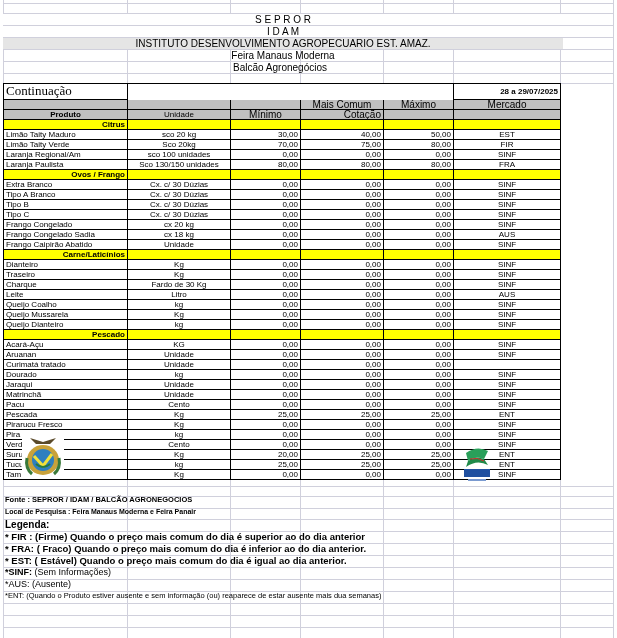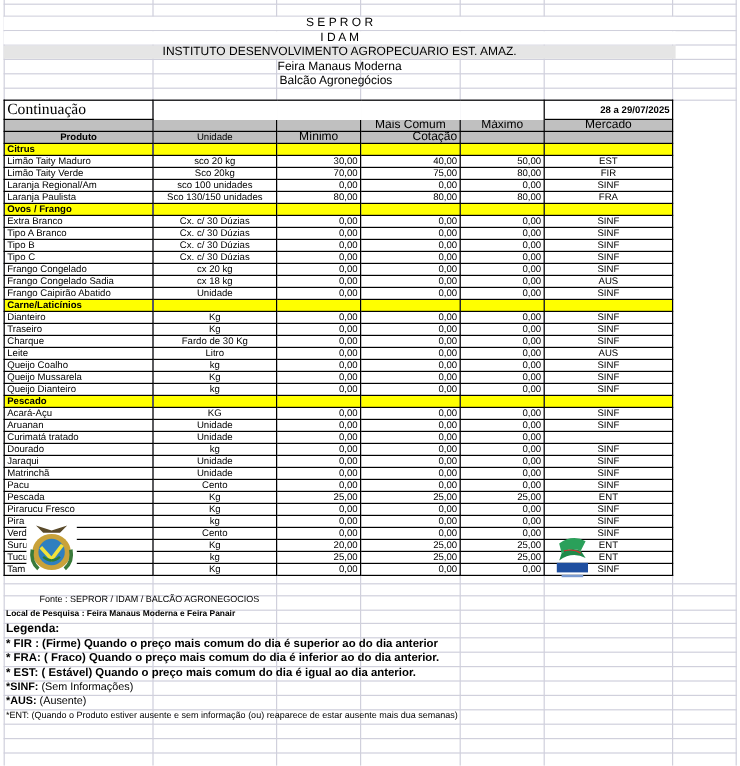--- a/index.html
+++ b/index.html
@@ -4,21 +4,21 @@
 <style>
   html,body{margin:0;padding:0;background:#fff;}
   body{width:617px;height:638px;position:relative;overflow:hidden;font-family:"Liberation Sans",sans-serif;color:#000;}
   .vl{position:absolute;top:0;bottom:0;width:1px;background:#d0d0dc;}
   .hl{position:absolute;left:3px;width:611px;height:1px;background:#d0d0dc;}
   .title{position:absolute;left:3px;width:560px;text-align:center;font-weight:normal;font-size:10px;line-height:11px;}
   table.t{position:absolute;left:3px;top:83px;border-collapse:collapse;table-layout:fixed;font-size:8px;}
   table.t td{padding:0 2px;height:9px;line-height:9px;white-space:nowrap;overflow:hidden;border-left:1px solid #000;border-right:1px solid #000;border-bottom:1px solid #000;}
   td.num{text-align:right;}
   td.ctr{text-align:center;}
-  tr.cat td{background:#ffff00;font-weight:bold;}
+  tr.cat td{background:#ffff00;font-weight:bold;text-align:right;}
   tr.hdr td{background:#c0c0c0;}
   tr.cont td{height:13px;line-height:13px;background:#fff;}
   .cont-label{font-family:"Liberation Serif",serif;font-size:13px;}
   .foot{position:absolute;left:5px;white-space:nowrap;}
   .logo1{position:absolute;left:22px;top:432px;width:42px;height:46px;background:#fff;}
   .logo2{position:absolute;left:462px;top:445px;width:30px;height:38px;}
 </style>
 </head>
 <body>
 
@@ -400,23 +400,23 @@
 <div class="logo2">
   <svg width="30" height="38" viewBox="0 0 30 38">
     <path d="M4 8 Q15 0 26 6 L22 14 Q14 10 6 16 Z" fill="#2aa05a"></path>
     <path d="M6 16 Q14 10 22 14 L26 20 Q15 14 4 22 Z" fill="#1f8a4a"></path>
     <path d="M8 14 Q16 12 22 16" stroke="#d03030" stroke-width="1" fill="none"></path>
     <rect x="2" y="24" width="26" height="8" fill="#1f4fa0"></rect>
     <rect x="6" y="34" width="18" height="2" fill="#7a9ad0"></rect>
   </svg>
 </div>
 
-<div class="foot" style="top:495px;font-size:7.5px;font-weight:normal;padding-left:28px;">Fonte : SEPROR / IDAM / BALCÃO AGRONEGOCIOS</div>
+<div class="foot" style="top:495px;font-size:7.5px;font-weight:bold;">Fonte : SEPROR / IDAM / BALCÃO AGRONEGOCIOS</div>
 <div class="foot" style="top:508px;font-size:7px;font-weight:bold;">Local de Pesquisa : Feira Manaus Moderna e Feira Panair</div>
 <div class="foot" style="top:519px;font-size:10px;font-weight:bold;">Legenda:</div>
 <div id="legend">
     <div class="foot" style="top: 531px; font-size: 9.5px; font-weight: bold;"><span style="font-weight: bold;">* FIR :</span><span> (Firme) Quando o preço mais comum do dia é superior ao do dia anterior</span></div>
     <div class="foot" style="top: 543px; font-size: 9.5px; font-weight: bold;"><span style="font-weight: bold; margin-top: 39px;">* FRA:</span><span> ( Fraco) Quando o preço mais comum do dia é inferior ao do dia anterior.</span></div>
     <div class="foot" style="top: 555px; font-size: 9.5px; font-weight: bold;"><span style="font-weight: bold;">* EST:</span><span> ( Estável) Quando o preço mais comum do dia é igual ao dia anterior.</span></div>
     <div class="foot" style="top: 567px; font-size: 9px;"><span style="font-weight: bold;">*SINF:</span><span> (Sem Informações)</span></div>
-    <div class="foot" style="top: 579px; font-size: 9px;"><span style="font-weight: bold;">*AUS:</span><span> (Ausente)</span></div>
+    <div class="foot" style="top: 579px; font-size: 9px;"><span style="font-weight: normal;">*AUS:</span><span> (Ausente)</span></div>
     <div class="foot" style="top: 591px; font-size: 7.5px;"><span style="font-weight: normal;">*ENT:</span><span> (Quando o Produto estiver ausente e sem informação (ou) reaparece de estar ausente mais dua semanas)</span></div>
   </div>
 
 </body></html>

